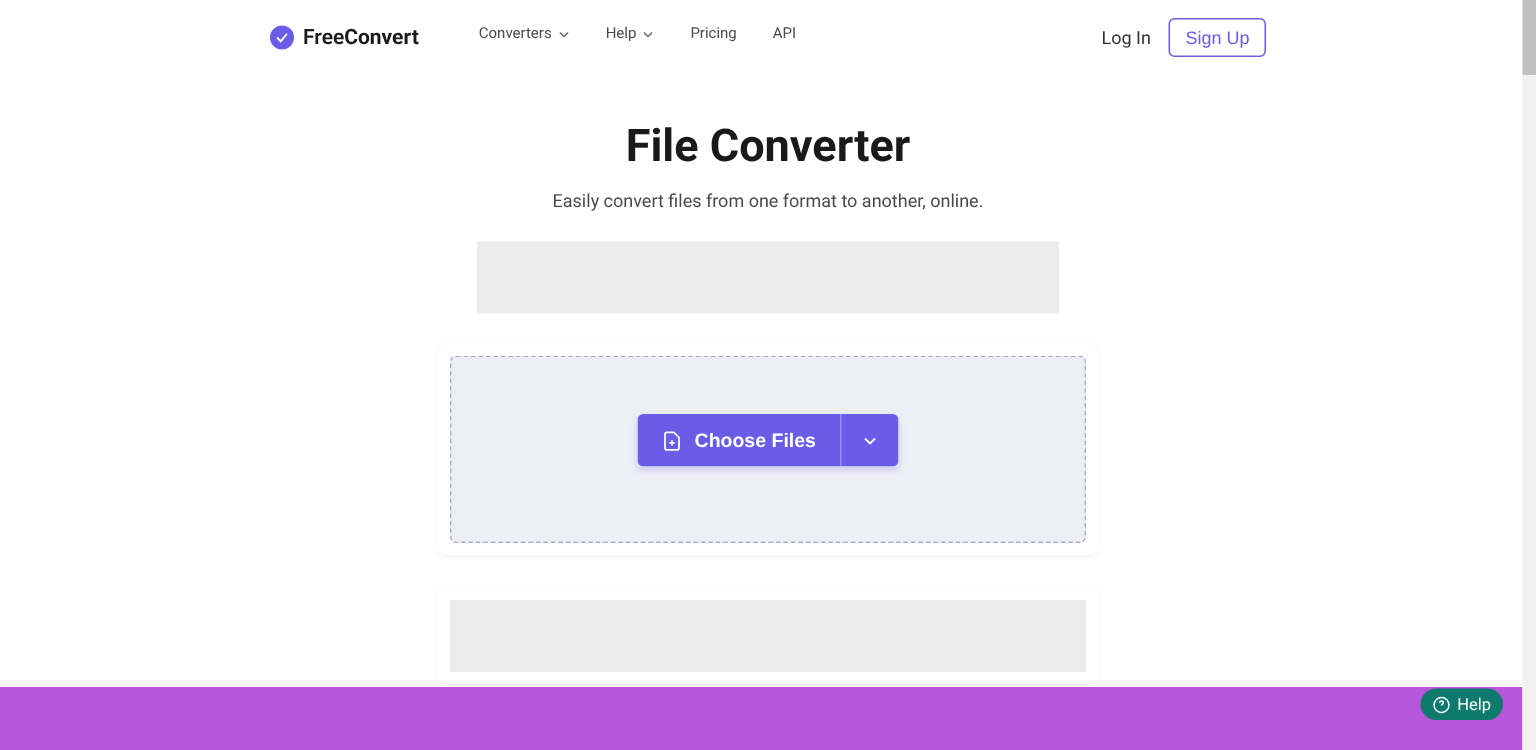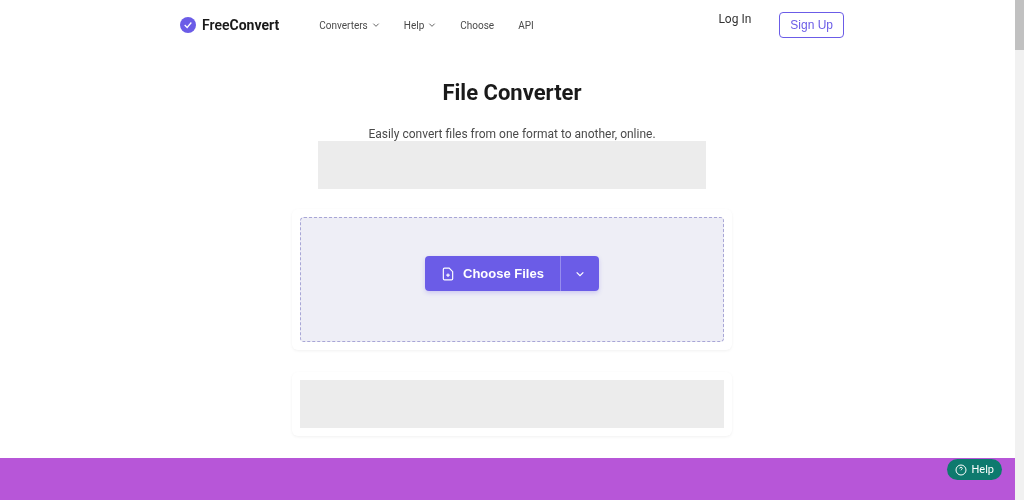--- a/index.html
+++ b/index.html
@@ -1,34 +1,34 @@
 <!DOCTYPE html>
 <html><head>
   <meta charset="utf-8">
   <style>
     * { margin: 0; padding: 0; box-sizing: border-box; }
     body { font-family: -apple-system, BlinkMacSystemFont, 'Segoe UI', Roboto, sans-serif; background: #fff; width: 1024px; height: 500px; overflow: hidden; position: relative; }
     
     .header { display: flex; align-items: center; justify-content: space-between; padding: 12px 180px; background: #fff; }
-    .header-left { display: flex; align-items: center; gap: 40px; }
+    .header-left { display: flex; align-items: flex-start; gap: 40px; }
     .logo-wrap { display: flex; align-items: center; gap: 6px; }
     .logo-icon { width: 16px; height: 16px; background: #6b5ce7; border-radius: 50%; display: flex; align-items: center; justify-content: center; }
     .logo-icon svg { width: 10px; height: 10px; }
     .logo-text { font-size: 14px; font-weight: 600; color: #1a1a1a; }
     .logo-text .bold { font-weight: 700; }
     .nav { display: flex; gap: 24px; }
     .nav-item { display: flex; align-items: center; gap: 4px; font-size: 10px; color: #4a4a4a; cursor: pointer; }
     .nav-item svg { width: 8px; height: 8px; }
-    .header-right { display: flex; gap: 28px; }
+    .header-right { display: flex; align-items: center; gap: 12px; }
     .login-link { font-size: 12px; color: #333; cursor: pointer; }
     .signup-btn { font-size: 12px; color: #6b5ce7; border: 1px solid #6b5ce7; padding: 5px 10px; border-radius: 4px; cursor: pointer; background: #fff; }
     
     .main { text-align: center; padding-top: 30px; }
-    .title { font-size: 22px; font-weight: 700; color: #1a1a1a; margin-bottom: 22px; }
-    .subtitle { font-size: 12px; color: #4a4a4a; }
+    .title { font-size: 30px; font-weight: 700; color: #1a1a1a; margin-bottom: 12px; }
+    .subtitle { font-size: 12px; color: #4a4a4a; margin-bottom: 20px; }
     
     .ad-block { width: 388px; height: 48px; background: #ececec; margin: 0 auto 20px; }
     
     .card { width: 440px; margin: 0 auto; background: #fff; border-radius: 6px; box-shadow: 0 1px 3px rgba(0,0,0,0.06); padding: 8px; }
     .dropzone { border: 1px dashed #a8a6d6; border-radius: 4px; background: #eeeef6; padding: 38px 20px 30px; }
     .choose-wrap { display: inline-flex; margin-bottom: 20px; border-radius: 4px; overflow: hidden; box-shadow: 0 2px 4px rgba(107,92,231,0.25); }
     .choose-btn { display: flex; align-items: center; gap: 8px; background: #6b5ce7; color: #fff; font-size: 13px; font-weight: 600; padding: 10px 16px; cursor: pointer; border: none; }
     .choose-btn svg { width: 14px; height: 14px; }
     .dropdown-btn { background: #6b5ce7; border: none; border-left: 1px solid rgba(255,255,255,0.3); padding: 10px 14px; cursor: pointer; display: flex; align-items: center; }
     .dropdown-btn svg { width: 10px; height: 10px; }
@@ -66,21 +66,21 @@
             <path d="M2 4l4 4 4-4" fill="none" stroke="#666" stroke-width="1.5"></path>
           </svg>
       </div>
       <div class="nav-item">
         <span>Help</span>
         <svg viewBox="0 0 12 12">
             <path d="M2 4l4 4 4-4" fill="none" stroke="#666" stroke-width="1.5"></path>
           </svg>
       </div>
       <div class="nav-item">
-        <span>Choose</span>
+        <span>Pricing</span>
       </div>
       <div class="nav-item">
         <span>API</span>
       </div>
     </div>
   </div>
   <div class="header-right">
     <span class="login-link">Log In</span>
     <button class="signup-btn">Sign Up</button>
   </div>

